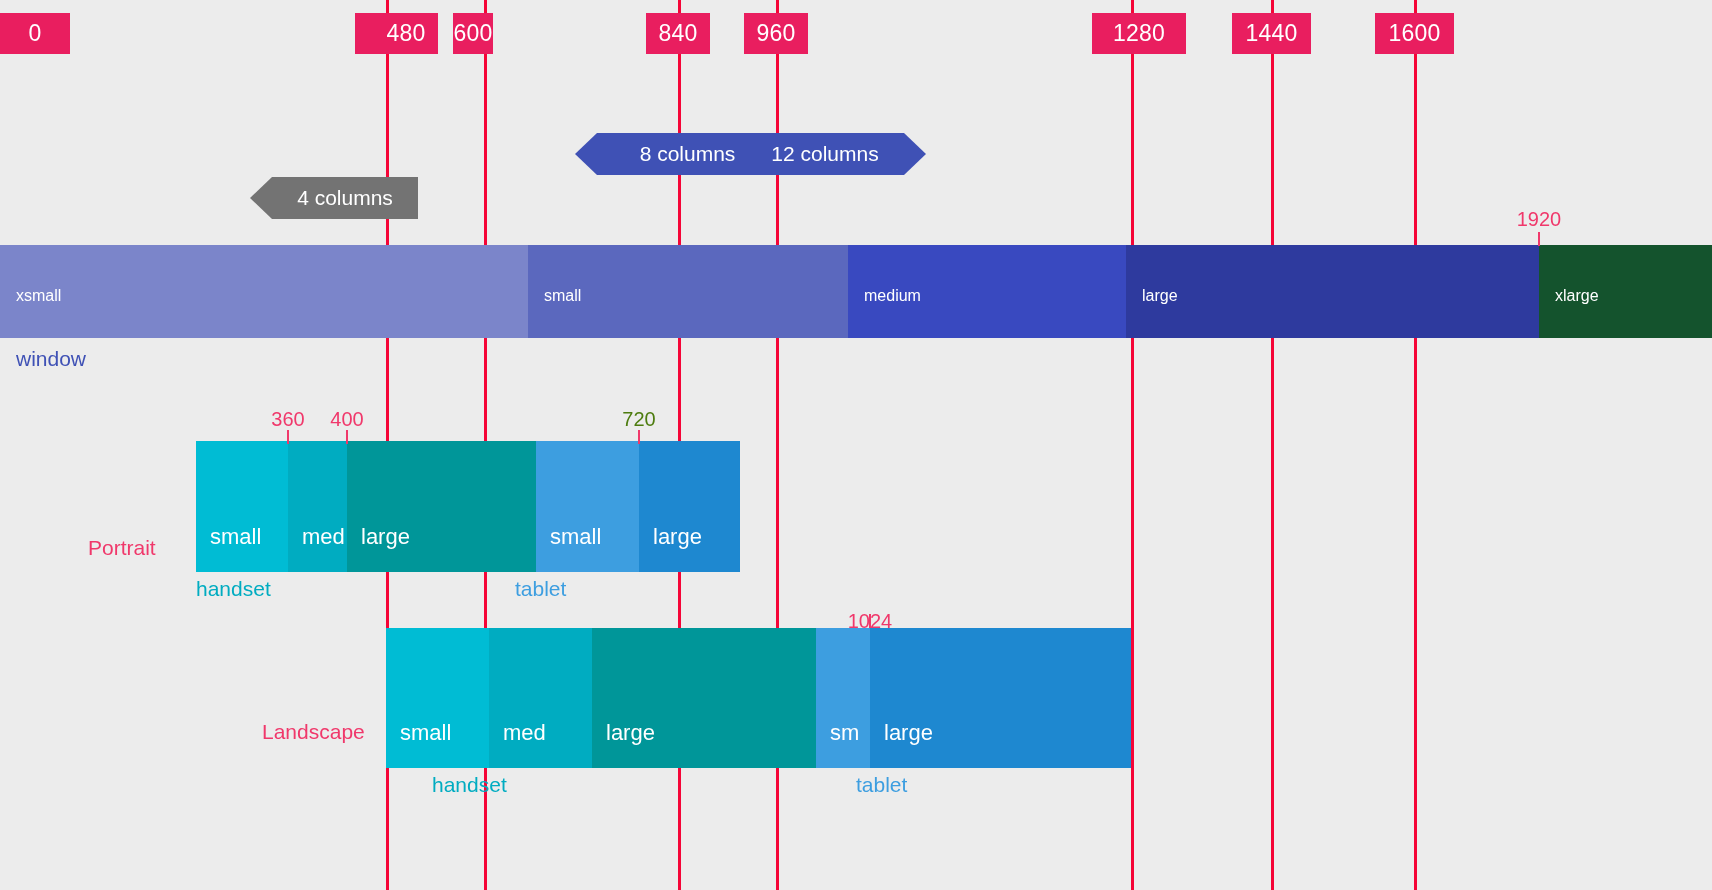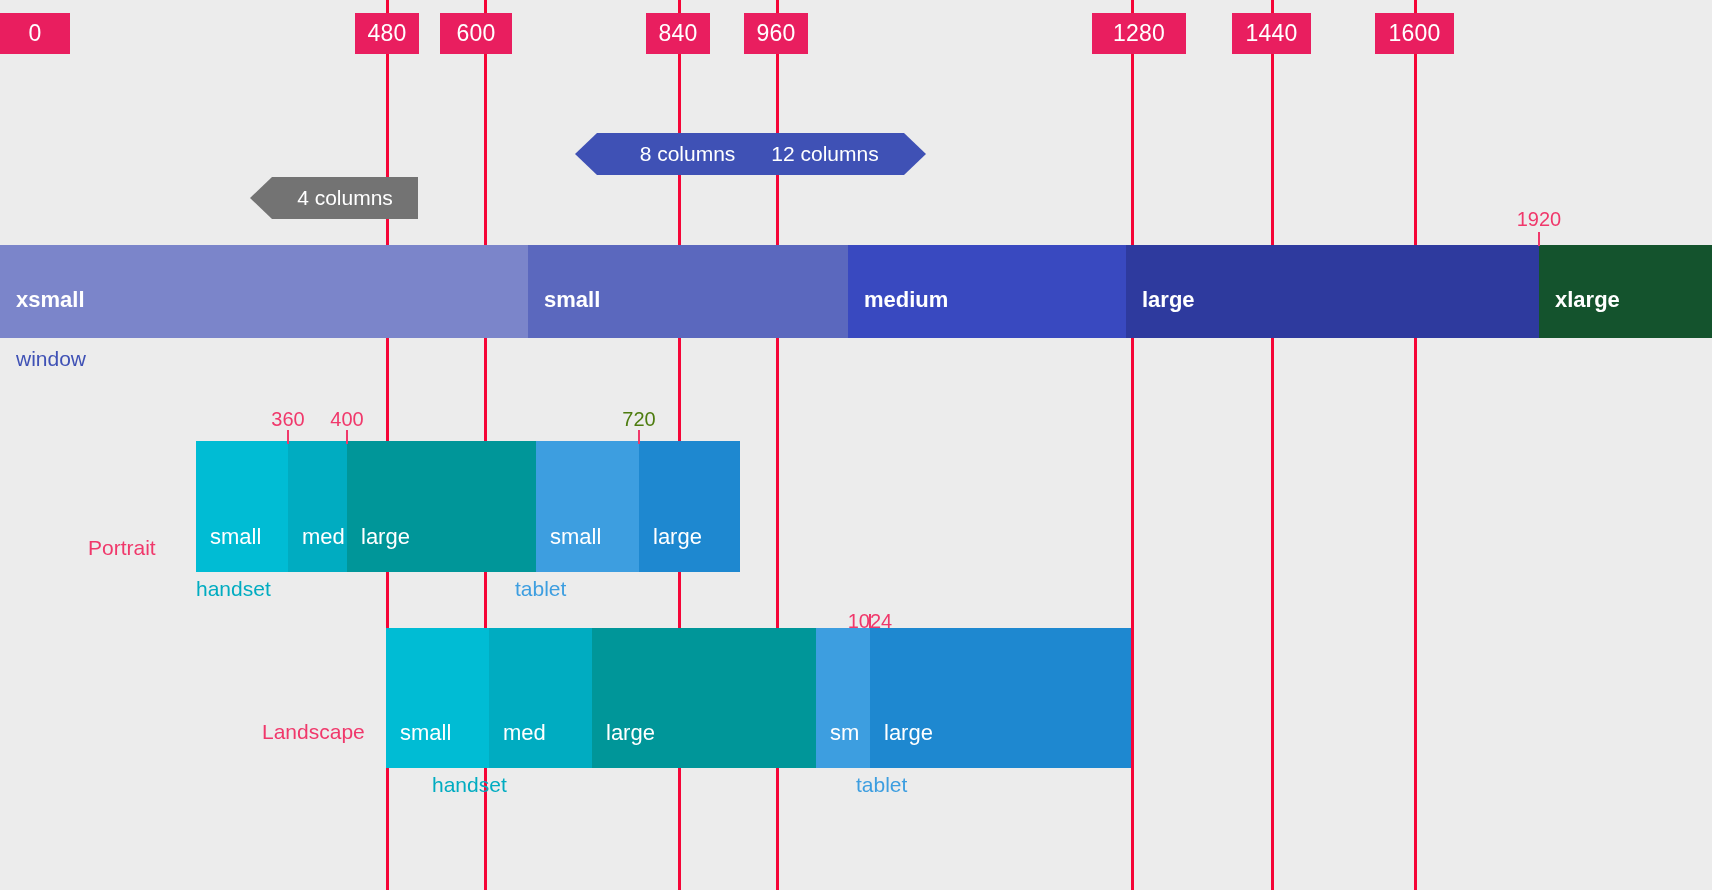--- a/index.html
+++ b/index.html
@@ -59,21 +59,21 @@
   .ribbon.point-right{
     clip-path:polygon(0 0, calc(100% - 22px) 0, 100% 50%, calc(100% - 22px) 100%, 0 100%);
     padding-right:22px;
   }
   .ribbon .rlabel{display:block;text-align:center;}
 
   
   .wband{position:absolute;top:245px;height:93px;}
   .wband .wlabel{
     position:absolute;left:16px;top:42px;
-    color:#ffffff;font-size:22px;white-space:nowrap;font-weight:bold;
+    color:#ffffff;font-size:16px;white-space:nowrap;
   }
 
   .rowlabel{
     position:absolute;font-size:21px;white-space:nowrap;
   }
   .rowlabel.window{color:#3f51b5;}
   .rowlabel.orient{color:#f0386b;}
   .rowlabel.device{font-size:21px;}
 
   
@@ -93,22 +93,22 @@
       <div class="vline" style="left: 484px; background: rgb(245, 5, 55);"></div>
       <div class="vline" style="left: 678px; background: rgb(245, 5, 55);"></div>
       <div class="vline" style="left: 776px; background: rgb(245, 5, 55);"></div>
       <div class="vline" style="left: 1131px; background: rgb(245, 5, 55);"></div>
       <div class="vline" style="left: 1271px; background: rgb(245, 5, 55);"></div>
       <div class="vline" style="left: 1414px; background: rgb(245, 5, 55);"></div>
     </div>
 
   <div id="chips">
       <div class="chip" style="left: 0px; width: 70px; top: 13px; background: rgb(233, 30, 95);">0</div>
-      <div class="chip" style="left: 355px; width: 64px; top: 13px; background: rgb(233, 30, 95);">480</div>
-      <div class="chip" style="left: 440px; width: 72px; top: 13px; background: rgb(233, 30, 95);">600</div>
+      <div class="chip" style="left: 355px; width: 64px; top: 13px; background: rgb(233, 30, 95); padding-left: 19px;">480</div>
+      <div class="chip" style="left: 453px; width: 40px; top: 13px; background: rgb(233, 30, 95);">600</div>
       <div class="chip" style="left: 646px; width: 64px; top: 13px; background: rgb(233, 30, 95);">840</div>
       <div class="chip" style="left: 744px; width: 64px; top: 13px; background: rgb(233, 30, 95);">960</div>
       <div class="chip" style="left: 1092px; width: 94px; top: 13px; background: rgb(233, 30, 95);">1280</div>
       <div class="chip" style="left: 1232px; width: 79px; top: 13px; background: rgb(233, 30, 95);">1440</div>
       <div class="chip" style="left: 1375px; width: 79px; top: 13px; background: rgb(233, 30, 95);">1600</div>
     </div>
 
   <div id="ribbons">
       <div class="ribbon notch-left" style="left: 250px; width: 146px; top: 133px; background: #737373; margin-top: 44px;">
         <span class="rlabel">4 columns</span>
@@ -123,21 +123,21 @@
 
   <div id="window-band">
       <div class="wband" style="left: 0px; width: 422px; background: rgb(123, 133, 202);">
         <span class="wlabel" style="left: 16px;">xsmall</span>
       </div>
       <div class="wband" style="left: 422px; width: 106px; background: rgb(123, 133, 202);"></div>
       <div class="wband" style="left: 528px; width: 217px; background: rgb(91, 104, 190);">
         <span class="wlabel" style="left: 16px;">small</span>
       </div>
       <div class="wband" style="left: 745px; width: 103px; background: rgb(91, 104, 190);"></div>
-      <div class="wband" style="left: 848px; width: 278px; background: rgb(57, 73, 192);">
+      <div class="wband" style="left: 848px; width: 232px; background: rgb(57, 73, 192); padding-left: 47px;">
         <span class="wlabel" style="left: 16px;">medium</span>
       </div>
       <div class="wband" style="left: 1126px; width: 155px; background: rgb(46, 58, 158);">
         <span class="wlabel" style="left: 16px;">large</span>
       </div>
       <div class="wband" style="left: 1281px; width: 258px; background: rgb(46, 58, 158);"></div>
       <div class="wband" style="left: 1539px; width: 191px; background: #14532d; padding-left: 40px;">
         <span class="wlabel" style="left: 16px;">xlarge</span>
       </div>
     </div>

